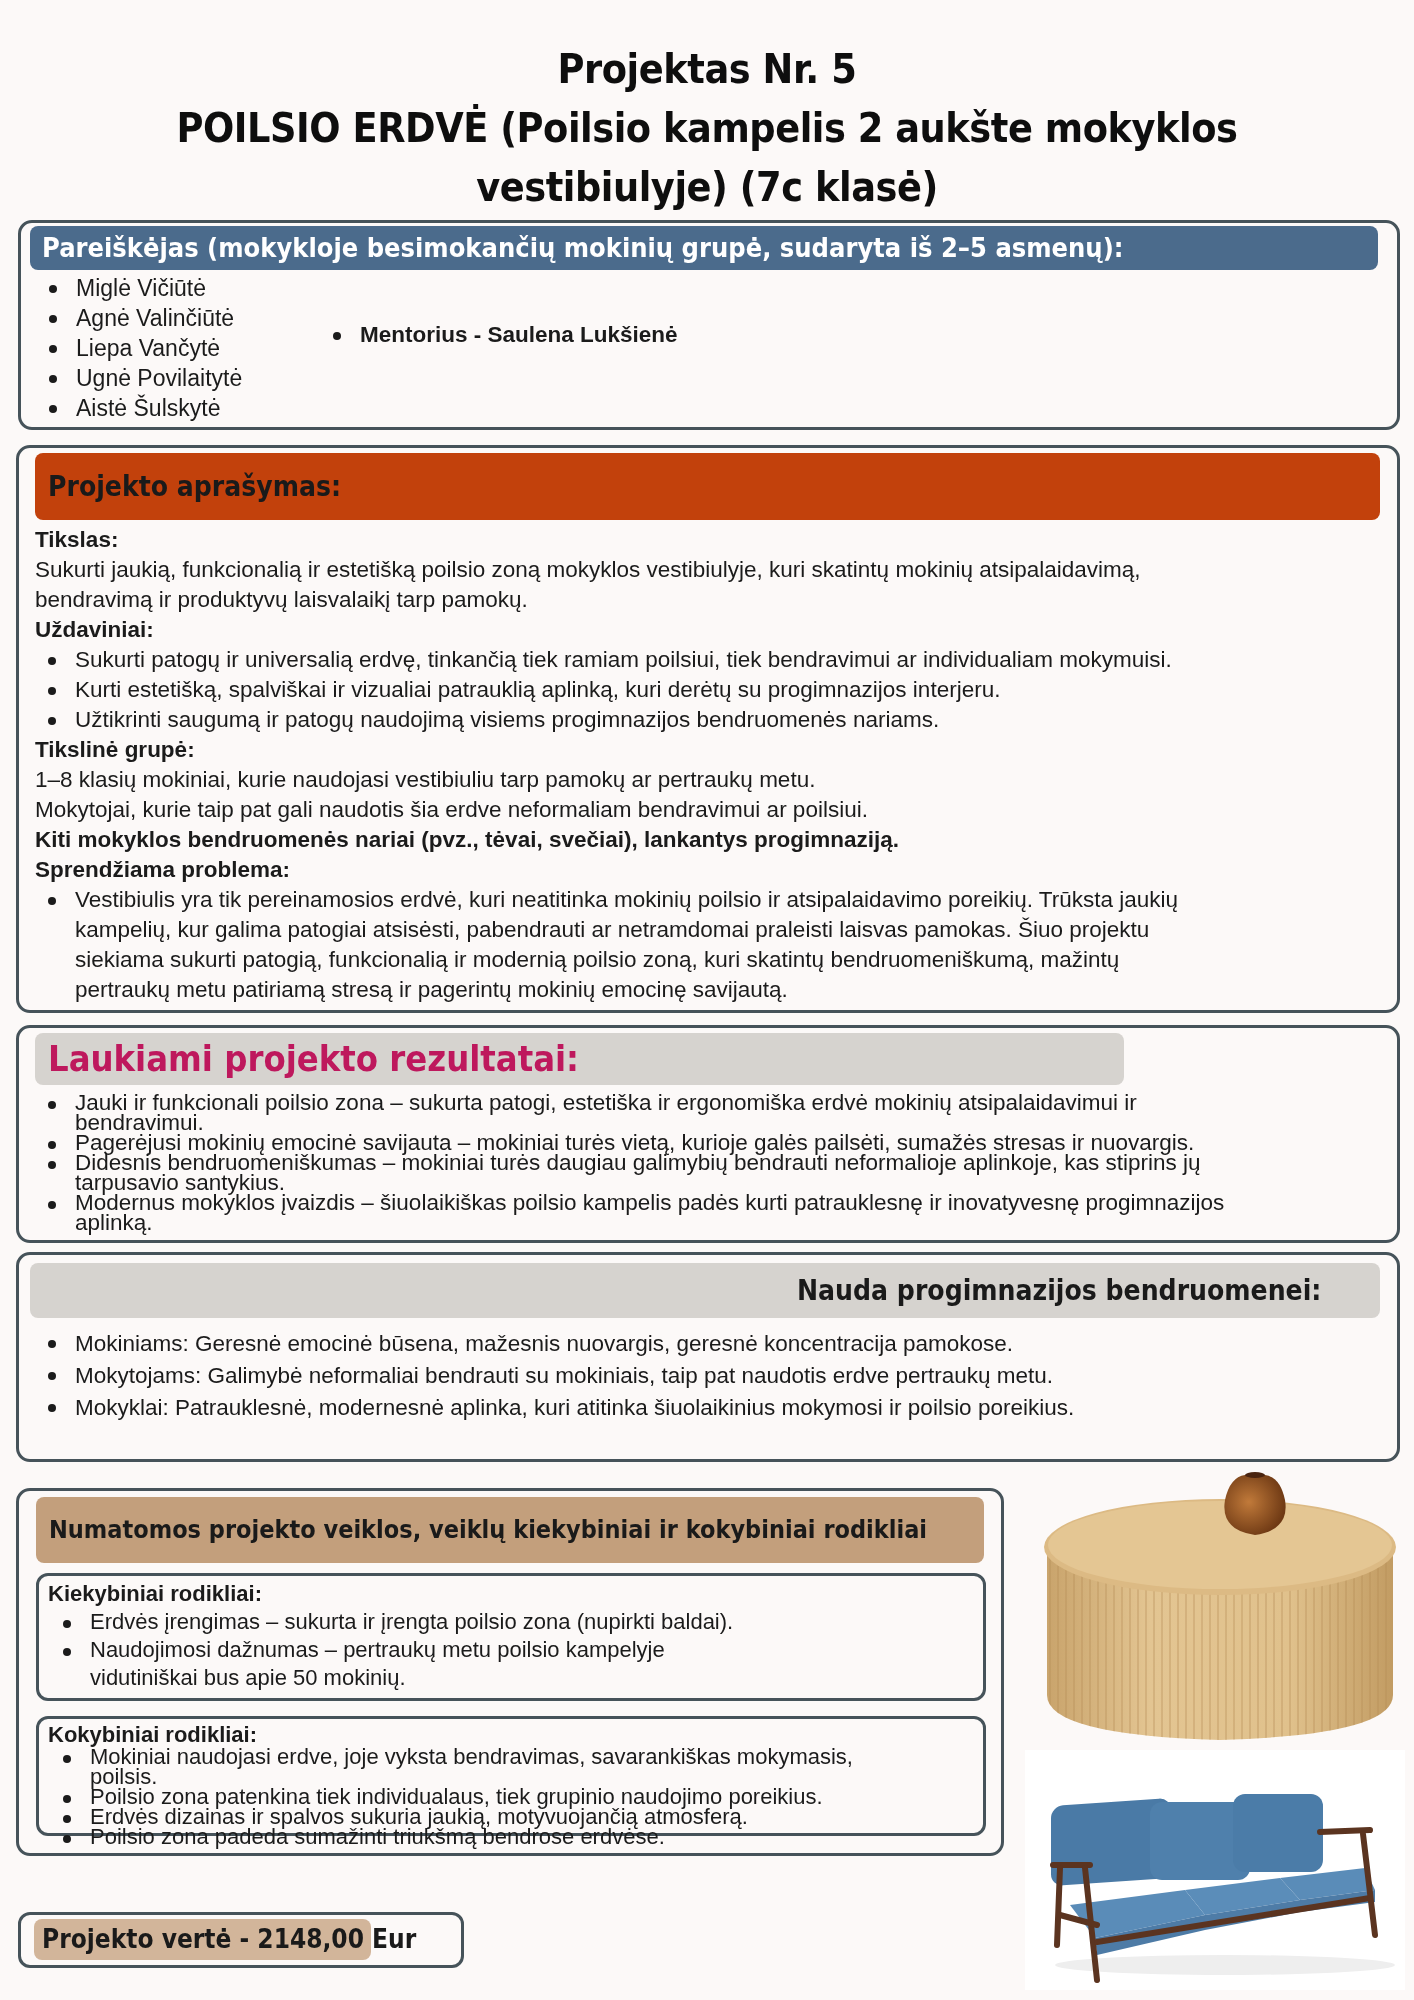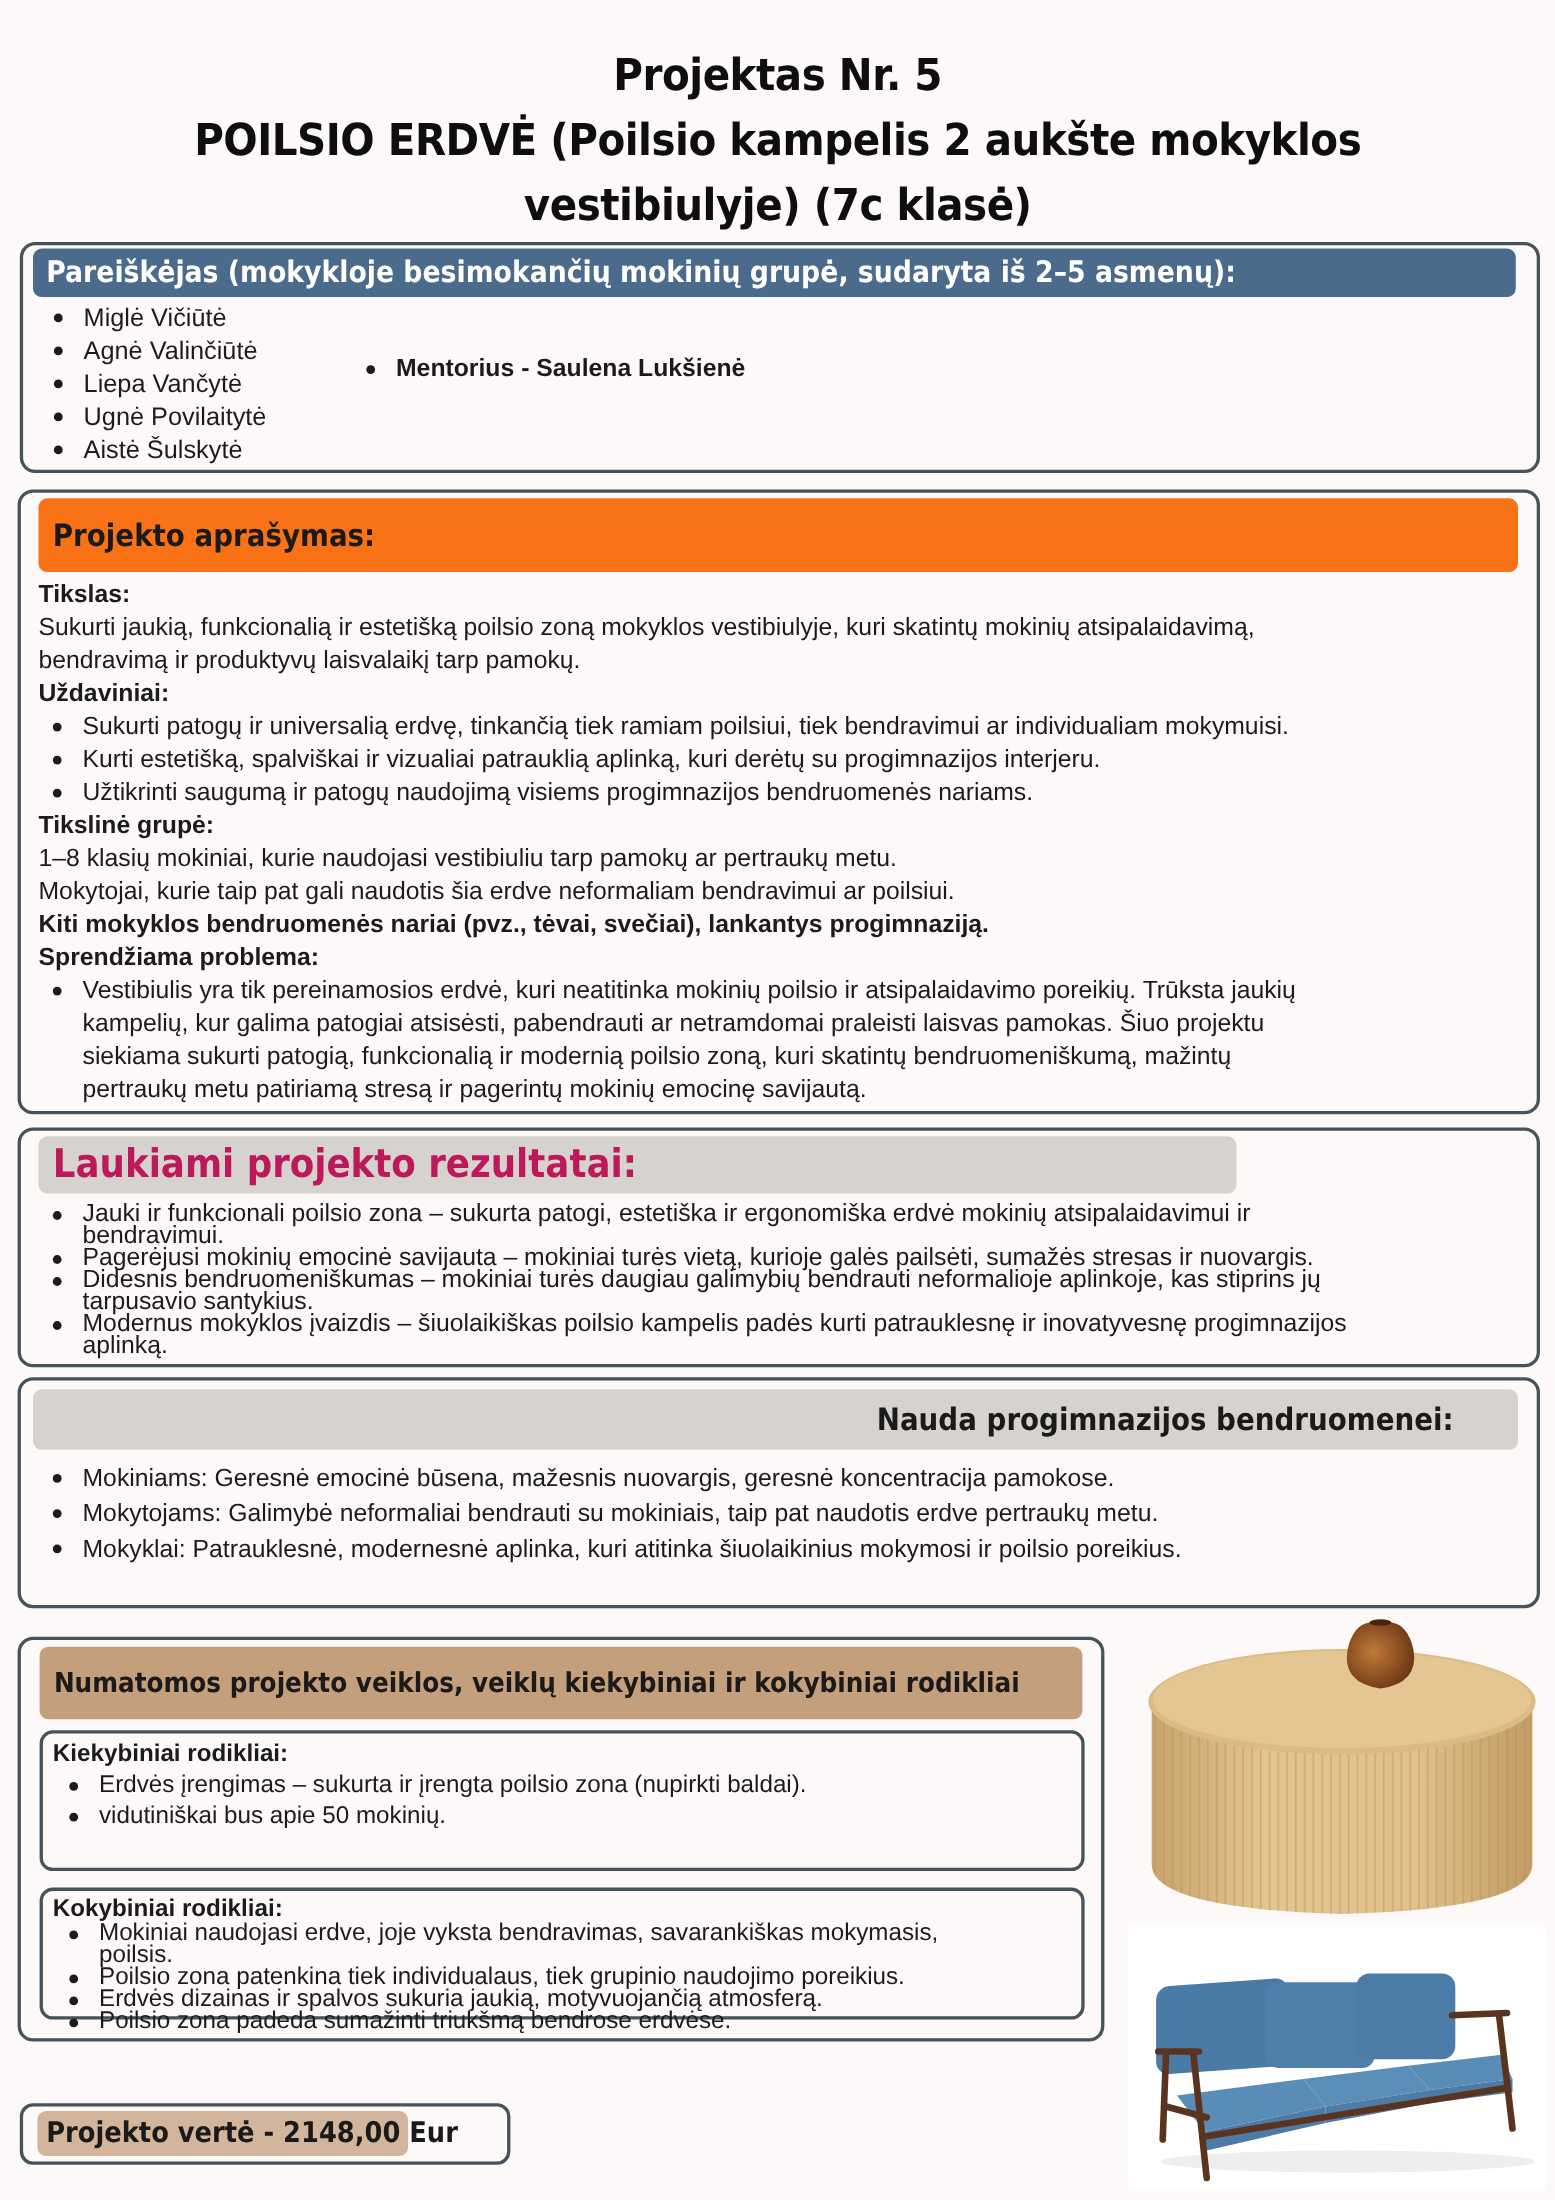--- a/index.html
+++ b/index.html
@@ -42,21 +42,21 @@
   <li>Agnė Valinčiūtė</li>
   <li>Liepa Vančytė</li>
   <li>Ugnė Povilaitytė</li>
   <li>Aistė Šulskytė</li>
 </ul>
 <ul class="txt bl bold" style="left:320px; top:320px; font-size:22.5px;">
   <li>Mentorius - Saulena Lukšienė</li>
 </ul>
 
 <div class="box" style="left:16px; top:445px; width:1384px; height:568px;"></div>
-<div class="hdr" style="left:35px; top:453px; width:1345px; height:67px; background:#f97316; color:#1a1a1a; font-size:28px; line-height:67px; padding-left:13px;">
+<div class="hdr" style="left:35px; top:453px; width:1345px; height:67px; background:#c2410c; color:#1a1a1a; font-size:28px; line-height:67px; padding-left:13px;">
   <span>Projekto aprašymas:</span>
 </div>
 <div class="txt" style="left:35px; top:525px;">
   <div class="bold">Tikslas:</div>
   <div>Sukurti jaukią, funkcionalią ir estetišką poilsio zoną mokyklos vestibiulyje, kuri skatintų mokinių atsipalaidavimą,</div>
   <div>bendravimą ir produktyvų laisvalaikį tarp pamokų.</div>
   <div class="bold">Uždaviniai:</div>
   <ul class="bl">
     <li>Sukurti patogų ir universalią erdvę, tinkančią tiek ramiam poilsiui, tiek bendravimui ar individualiam mokymuisi.</li>
     <li>Kurti estetišką, spalviškai ir vizualiai patrauklią aplinką, kuri derėtų su progimnazijos interjeru.</li>
@@ -115,20 +115,21 @@
 </div>
 
 <div class="box" style="left:36px; top:1573px; width:950px; height:128px; border-radius:12px;"></div>
 <div class="txt" style="left:48px; top:1580px; font-size:22px; line-height:28px;">
   <div class="bold">Kiekybiniai rodikliai:</div>
   <ul class="bl" style="padding-left:2px;">
     <li>
       <div>Erdvės įrengimas – sukurta ir įrengta poilsio zona (nupirkti baldai).</div>
     </li>
     <li>
+      <div>Naudojimosi dažnumas – pertraukų metu poilsio kampelyje</div>
       <div>vidutiniškai bus apie 50 mokinių.</div>
     </li>
   </ul>
 </div>
 
 <div class="box" style="left:36px; top:1716px; width:950px; height:120px; border-radius:12px;"></div>
 <div class="txt" style="left:48px; top:1722px; font-size:22px; line-height:21px;">
   <div class="bold" style="line-height:25px;">Kokybiniai rodikliai:</div>
   <ul class="bl tight" style="padding-left:2px;">
     <li>

